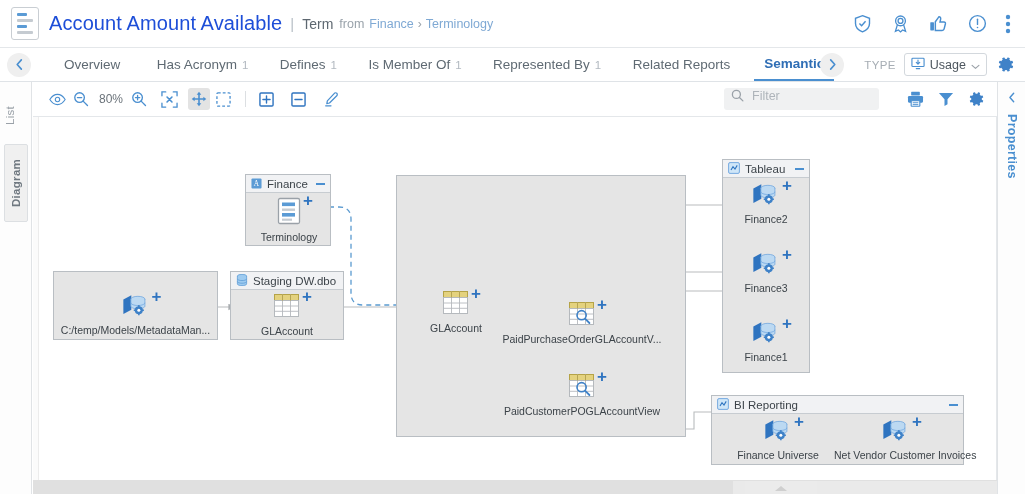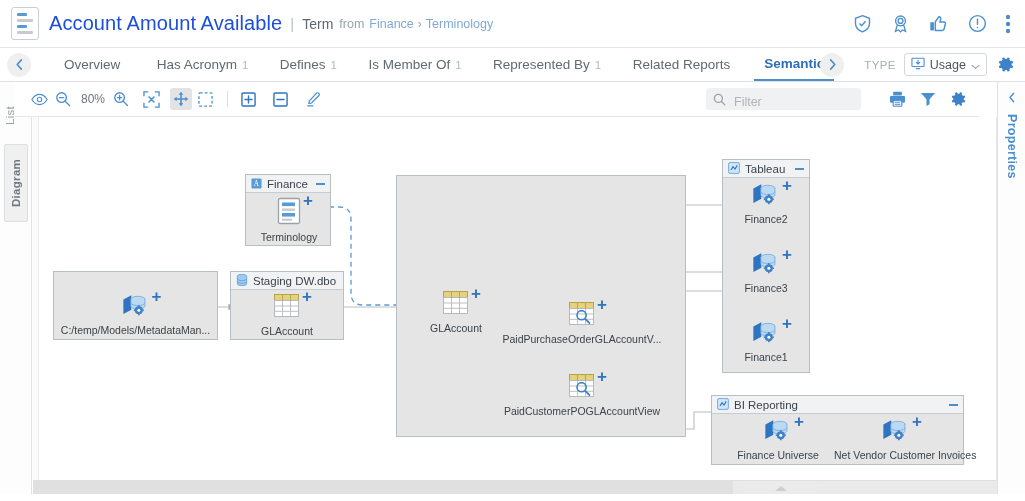--- a/index.html
+++ b/index.html
@@ -94,36 +94,36 @@
     display:flex; flex-direction:column; align-items:center; padding-top:8px;
   }
   .right-rail .chev { margin-bottom:6px; }
   .props-label {
     writing-mode:vertical-rl; font-size:12.5px; color:#4a8fd0; font-weight:bold;
     letter-spacing:.3px;
   }
 
   
   .dtoolbar {
-    position:absolute; left:15px; top:82px; width:964px; height:35px;
+    position:absolute; left:33px; top:82px; width:964px; height:35px;
     background:#fff; border-bottom:1px solid #e4e7ea;
     display:flex; align-items:center;
   }
   .tb-item {
     height:22px; min-width:22px; display:flex; align-items:center; justify-content:center;
     border-radius:3px; margin-right:2px;
   }
   .tb-item.first { margin-left:13px; }
   .tb-item.active { background:#e3e3e3; }
   .tb-zoomlbl { font-size:12px; color:#6b737a; margin:0 5px; }
   .tb-div { width:1px; height:16px; background:#dcdfe2; margin:0 9px; }
   .tb-right { margin-left:auto; display:flex; align-items:center; padding-right:9px; }
   .filter-box {
     width:155px; height:22px; background:#f0f1f2; border-radius:3px;
-    display:flex; align-items:flex-end; padding:0 7px; gap:6px; margin-right:16px;
+    display:flex; align-items:flex-start; padding:0 7px; gap:6px; margin-right:16px;
   }
   .filter-box input {
     border:0; outline:0; background:transparent; font-size:12.5px; color:#5d646b;
     width:115px; font-family:"Liberation Sans", sans-serif;
   }
   .filter-box input::placeholder { color:#aeb4ba; }
   .tb-right .tb-item { margin-left:9px; margin-right:0; }
 
   
   .canvas {

